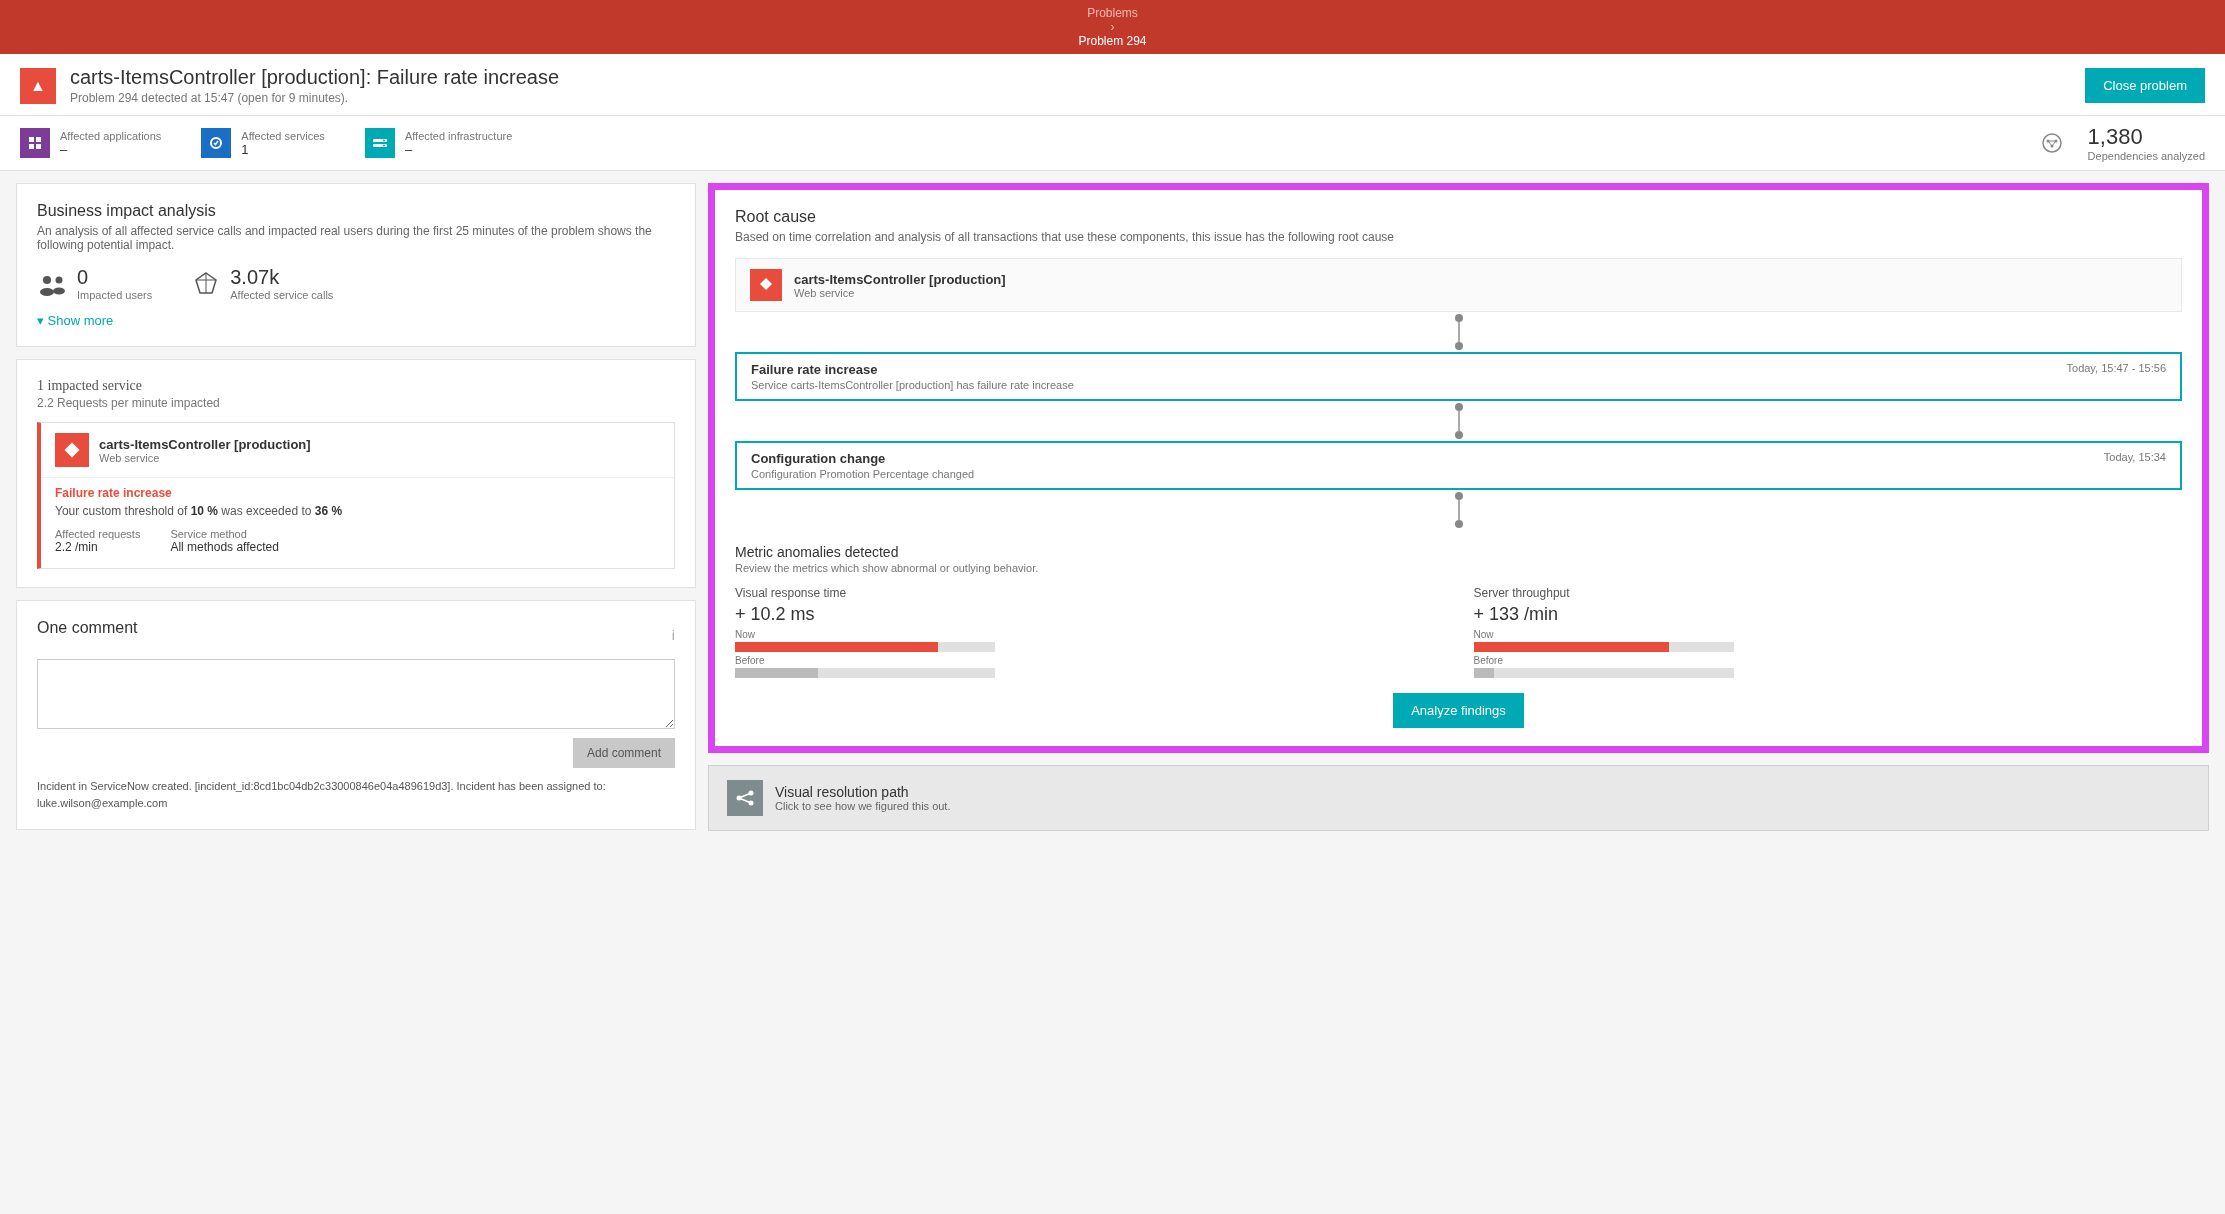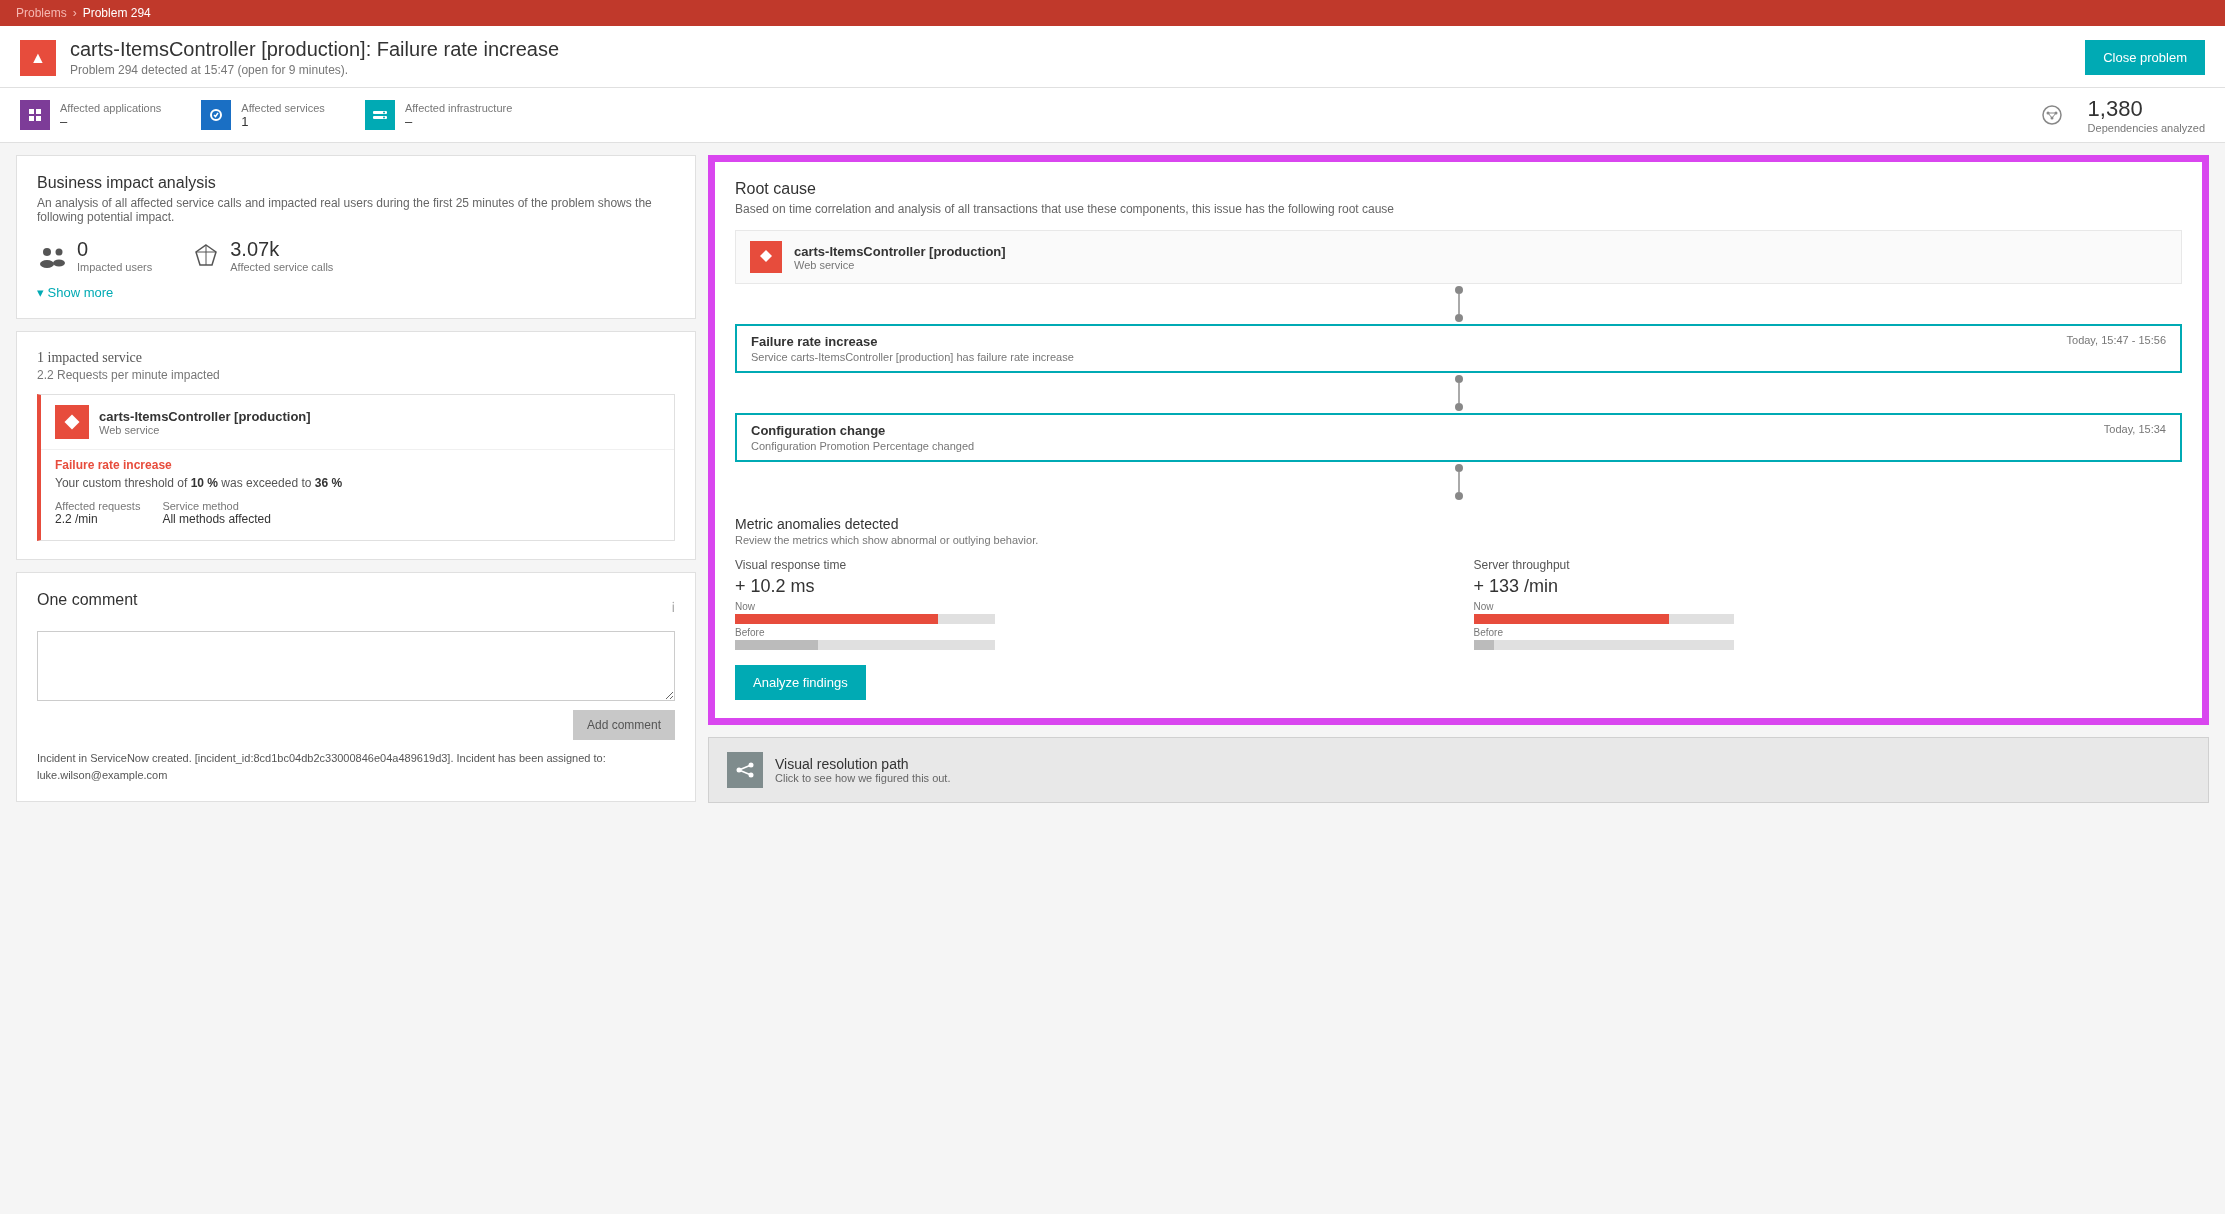--- a/index.html
+++ b/index.html
@@ -6,21 +6,21 @@
     body { font-family: 'Segoe UI', Arial, sans-serif; font-size: 13px; background: #f5f5f5; color: #333; }
 
     
     .breadcrumb {
       background: #c0392b;
       color: white;
       padding: 6px 16px;
       font-size: 12px;
       display: flex;
       align-items: center;
-      gap: 6px;
+      flex-direction: column;
     }
     .breadcrumb-problems { color: #f5b7b1; cursor: pointer; }
     .breadcrumb-sep { color: #f5b7b1; }
     .breadcrumb-current { color: white; }
 
     
     .header {
       background: white;
       padding: 12px 20px 10px;
       border-bottom: 1px solid #e0e0e0;
@@ -148,21 +148,21 @@
     .service-name { font-size: 13px; font-weight: 600; color: #333; }
     .service-type { font-size: 11px; color: #777; }
     .service-detail {
       padding: 8px 14px 14px;
       border-top: 1px solid #f0f0f0;
       margin-left: 0;
     }
     .failure-rate-label { color: #e74c3c; font-size: 12px; font-weight: 600; margin-bottom: 4px; }
     .threshold-text { font-size: 12px; color: #555; margin-bottom: 10px; }
     .threshold-text strong { color: #333; }
-    .service-stats { display: flex; gap: 22px; }
+    .service-stats { display: flex; gap: 30px; }
     .stat-label { font-size: 11px; color: #777; }
     .stat-value { font-size: 12px; color: #333; }
 
     
     .comment-title { font-size: 16px; font-weight: 400; color: #333; margin-bottom: 12px; }
     .comment-header { display: flex; justify-content: space-between; align-items: center; margin-bottom: 10px; }
     .info-icon { color: #aaa; font-size: 14px; cursor: pointer; }
     .comment-textarea {
       width: 100%;
       height: 70px;
@@ -249,21 +249,21 @@
     .metric-col { flex: 1; }
     .metric-col-title { font-size: 12px; color: #555; margin-bottom: 4px; }
     .metric-delta { font-size: 18px; color: #333; font-weight: 300; margin-bottom: 4px; }
     .bar-row { margin-bottom: 3px; }
     .bar-label { font-size: 10px; color: #777; margin-bottom: 2px; }
     .bar-track { height: 10px; background: #e0e0e0; position: relative; }
     .bar-fill-red { height: 10px; background: #e74c3c; }
     .bar-fill-gray { height: 10px; background: #bbb; }
 
     
-    .analyze-row { display: flex; justify-content: flex-start; padding-top: 12px; }
+    .analyze-row { display: flex; justify-content: center; padding-top: 12px; }
     .analyze-btn {
       background: #00aab4;
       color: white;
       border: none;
       padding: 10px 18px;
       font-size: 13px;
       cursor: pointer;
     }
 
     

